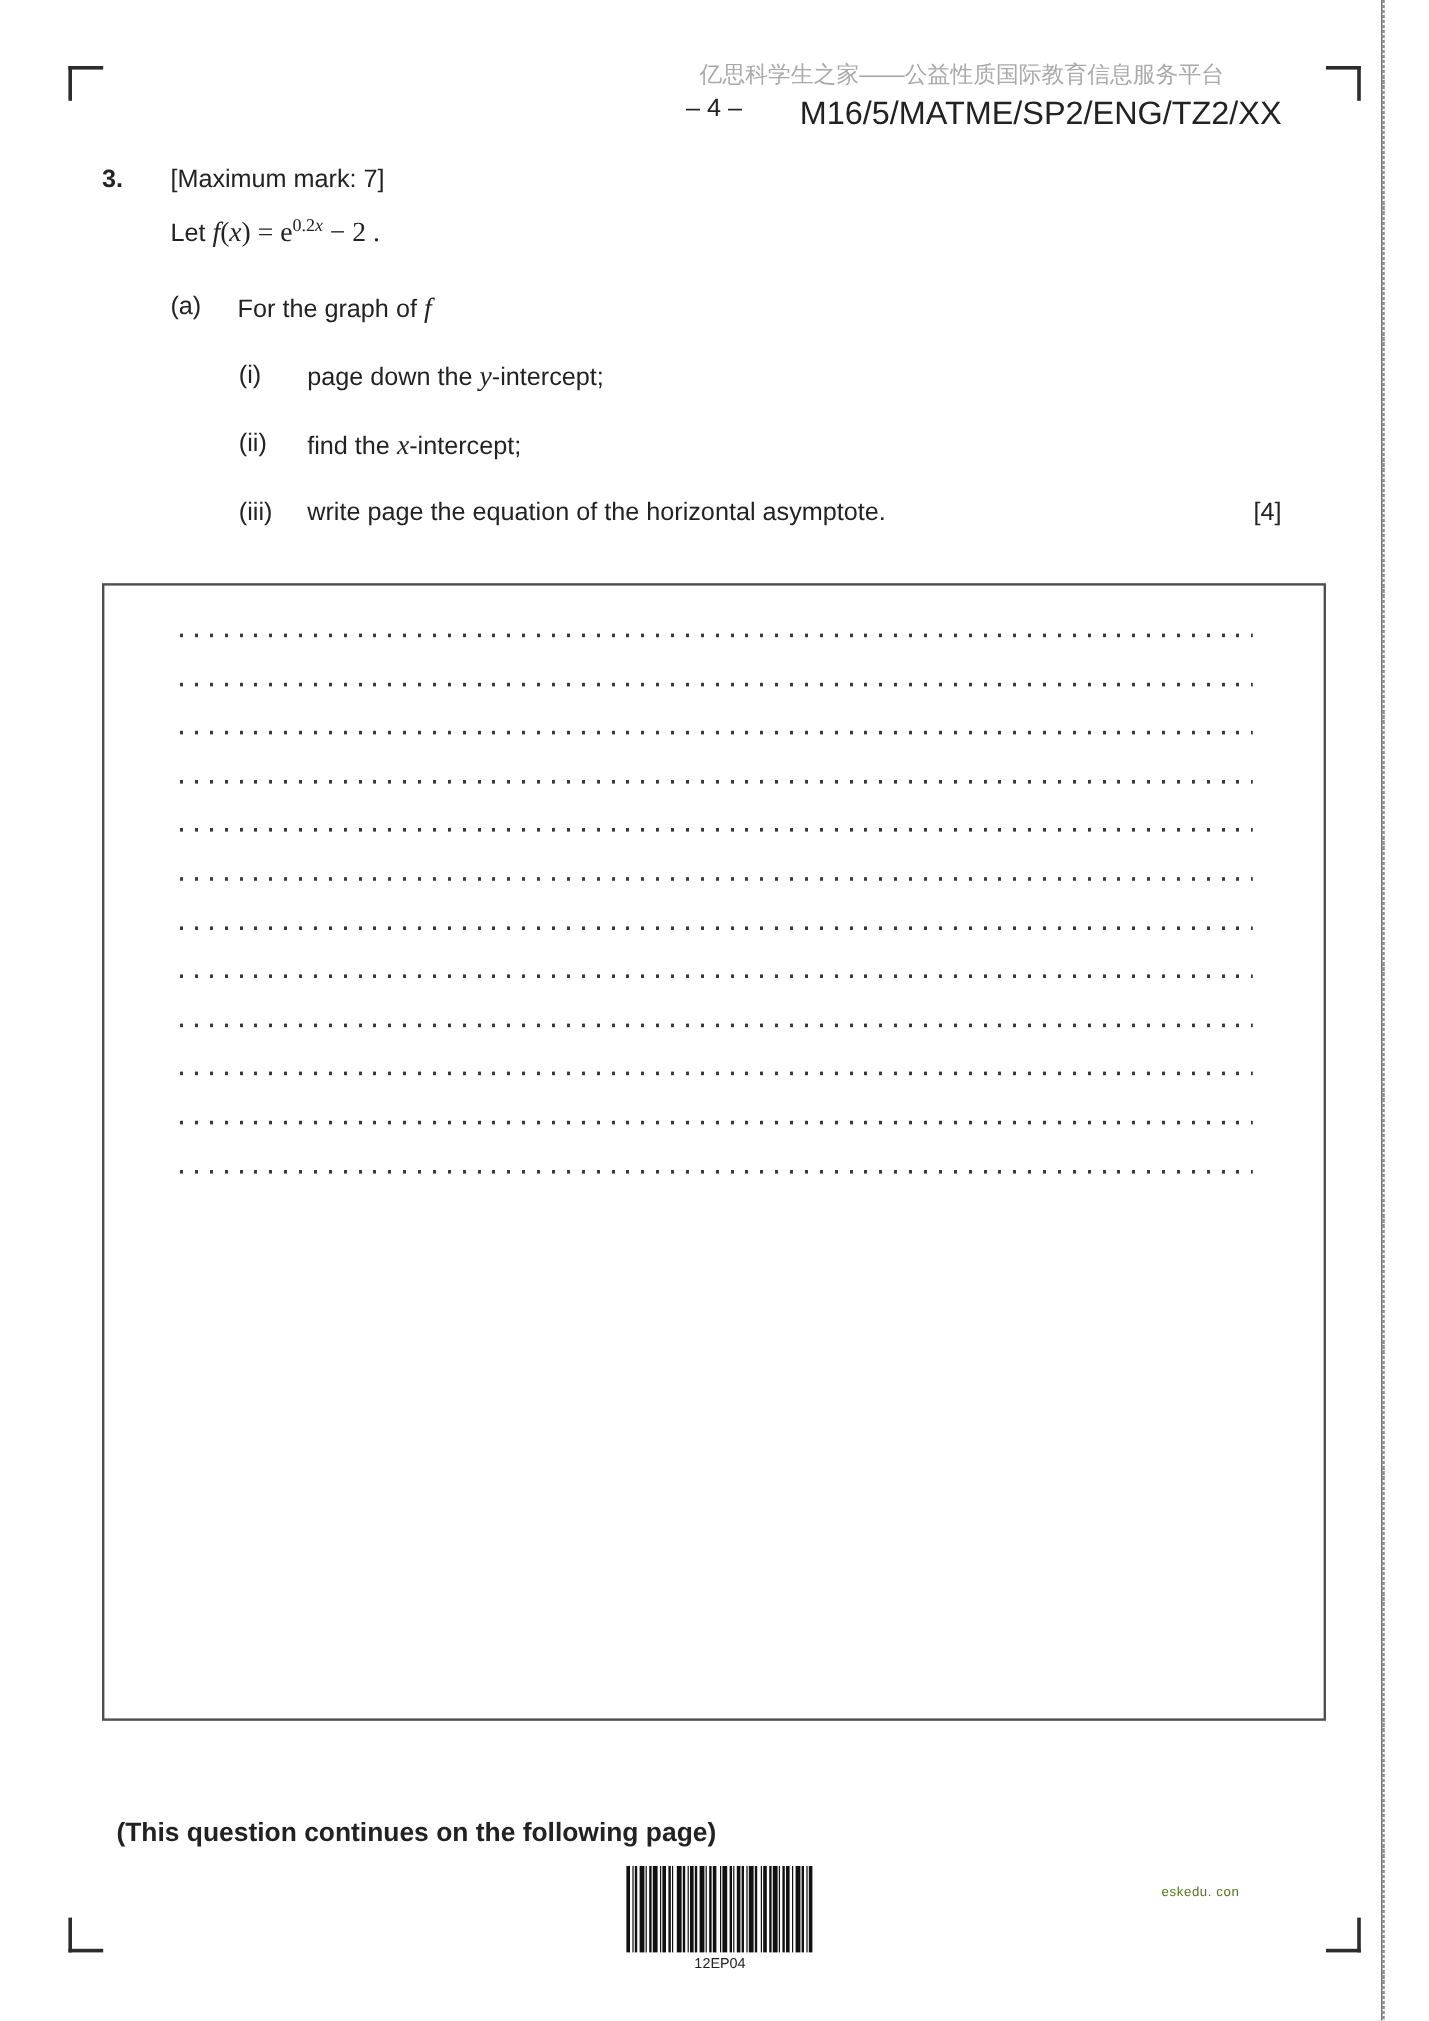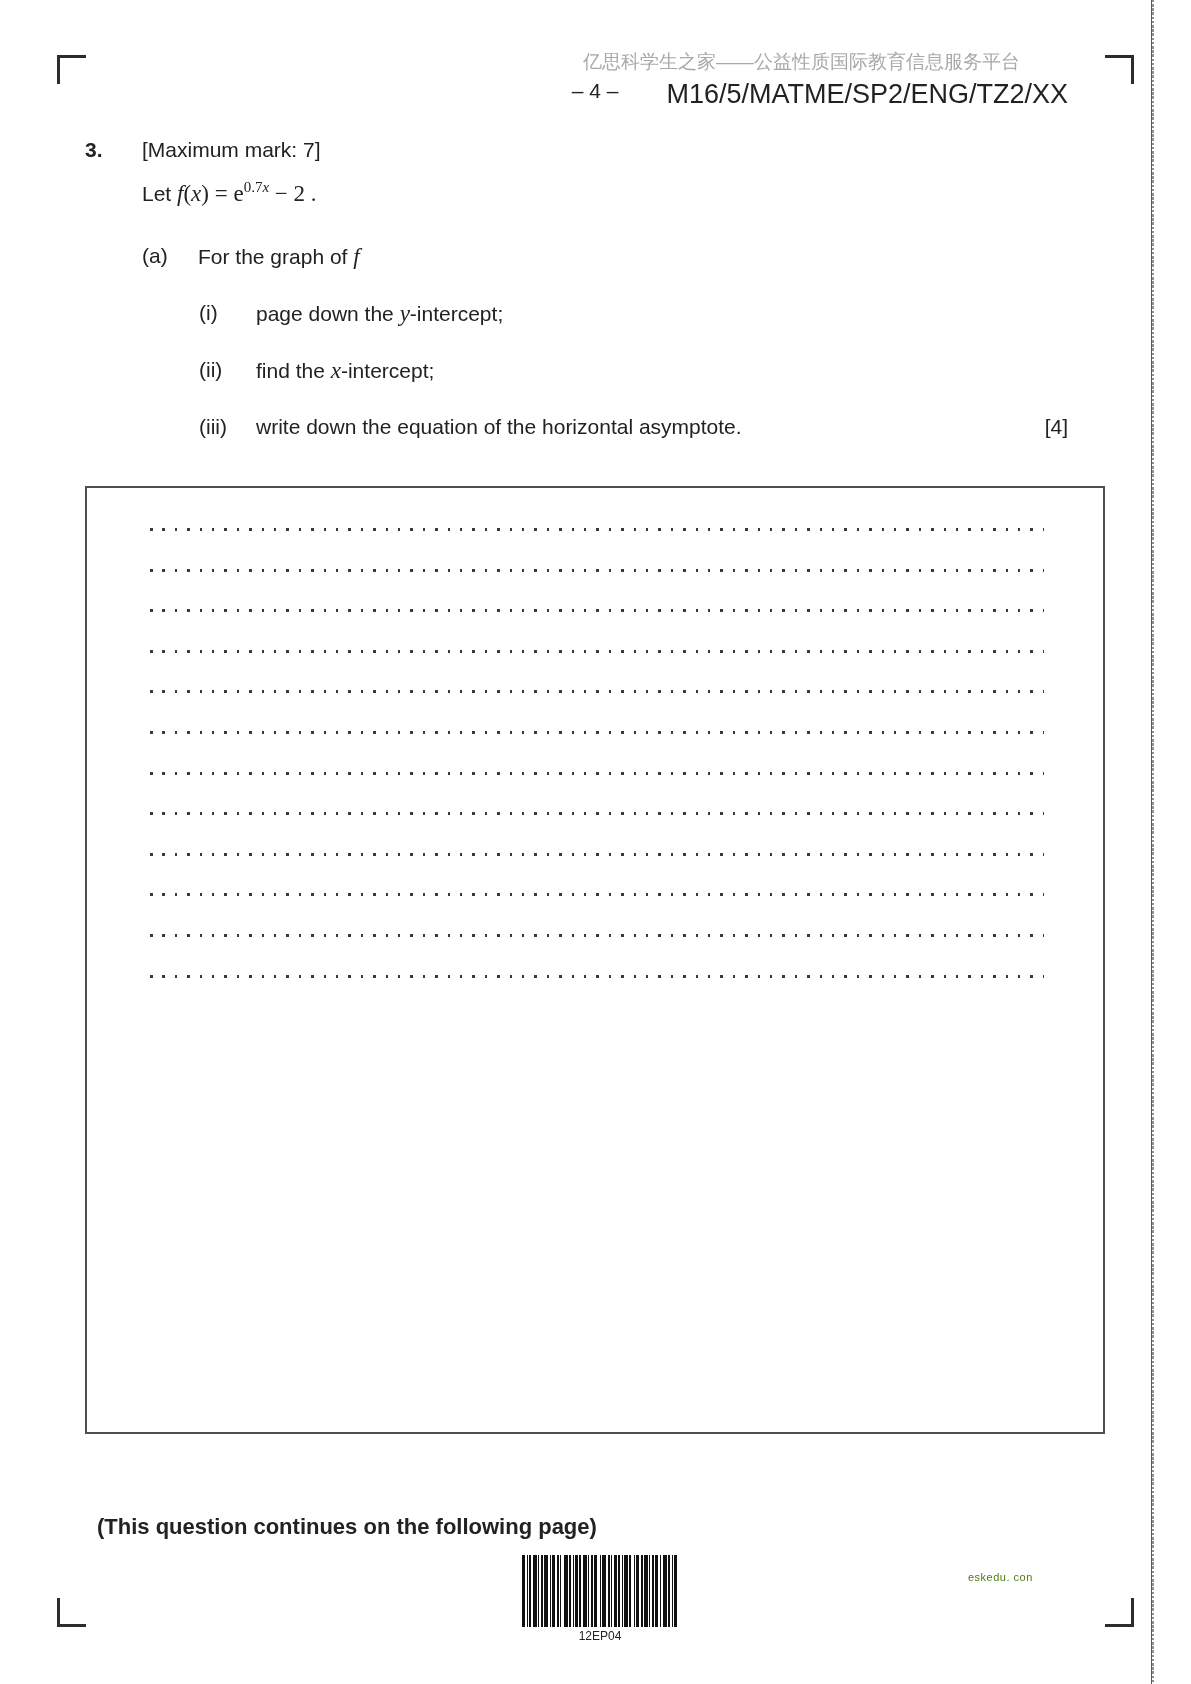--- a/index.html
+++ b/index.html
@@ -76,42 +76,42 @@
   <div class="abs header-watermark">亿思科学生之家——公益性质国际教育信息服务平台</div>
   <div class="abs page-num">– 4 –</div>
   <div class="abs paper-code">M16/5/MATME/SP2/ENG/TZ2/XX</div>
 
   <div class="abs qnum">3.</div>
   <div class="abs qmark">[Maximum mark: 7]</div>
 
   <div class="abs formula-line">
     <span>Let</span>
     <span class="math">
-      <span class="it">f</span><span>(</span><span class="it">x</span><span>) = e</span><sup><span>0.7</span><span class="it">x</span></sup><span> − 2 .</span>
+      <span class="it">f</span><span>(</span><span class="it">x</span><span>) = e</span><sup><span>0.2</span><span class="it">x</span></sup><span> − 2 .</span>
     </span>
   </div>
 
   <div class="abs parta-label">(a)</div>
   <div class="abs parta-text">
     <span>For the graph of</span>
     <span class="math it">f</span>
   </div>
 
   <div class="abs item-label row1">(i)</div>
   <div class="abs item-text row1">
     <span>page down the </span><span class="math it">y</span><span>-intercept;</span>
   </div>
 
   <div class="abs item-label row2">(ii)</div>
   <div class="abs item-text row2">
     <span>find the </span><span class="math it">x</span><span>-intercept;</span>
   </div>
 
   <div class="abs item-label row3">(iii)</div>
-  <div class="abs item-text row3">write down the equation of the horizontal asymptote.</div>
+  <div class="abs item-text row3">write page the equation of the horizontal asymptote.</div>
   <div class="abs mark4">[4]</div>
 
   <div class="abs answer-box">
       <div class="dotline" style="top: 40px;"></div>
       <div class="dotline" style="top: 80.6px;"></div>
       <div class="dotline" style="top: 121.2px;"></div>
       <div class="dotline" style="top: 161.8px;"></div>
       <div class="dotline" style="top: 202.4px;"></div>
       <div class="dotline" style="top: 243px;"></div>
       <div class="dotline" style="top: 283.6px;"></div>

